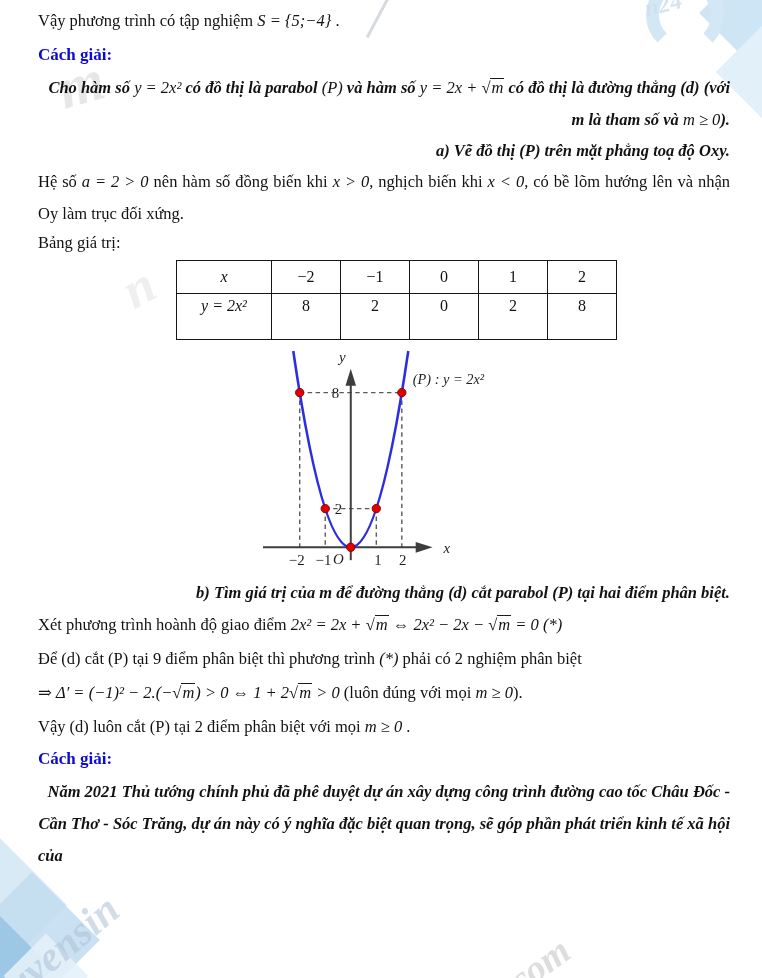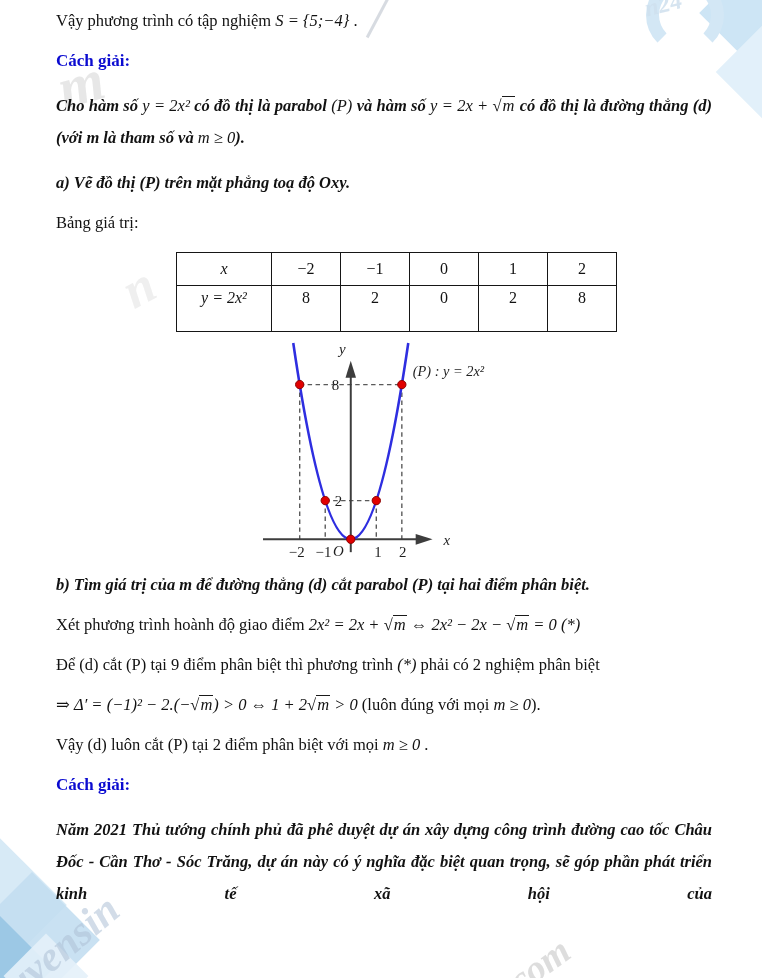--- a/index.html
+++ b/index.html
@@ -7,26 +7,26 @@
     width:762px; height:978px; background:#ffffff; overflow:hidden; position:relative;
     font-family:"Liberation Serif","DejaVu Serif",serif; font-size:16.5px; color:#121212;
   }
   .page { position:relative; width:762px; height:978px; overflow:hidden; }
   
   .wm { position:absolute; z-index:0; pointer-events:none; }
   .wm-d { transform:rotate(45deg); }
   .wm-text { font-weight:bold; font-style:italic; white-space:nowrap; transform-origin:left top; }
   
   .content { position:relative; z-index:2; padding:8px 32px 0 38px; }
-  p { margin:18px; }
+  p { margin:0; }
   .line { line-height:22px; }
   .multi { line-height:32px;font-family:Liberation Serif, serif; }
   .just { text-align:justify; }
   .jlast { text-align-last:justify; }
-  .bi { font-weight:bold; font-style:italic; line-height:22px; }
+  .bi { font-weight:bold; font-style:italic; line-height:22px;text-align:right; }
   .bi.multi { line-height:32px; }
   .heading-red { color:#ff0000; font-weight:bold; font-size:17px; line-height:22px; }
   .heading-blue { color:#0b0bd0; font-weight:bold; font-size:17px; line-height:22px; }
   
   .seg-t { }
   .seg-m { font-style:italic; font-weight:normal; }
   .seg-r { font-style:normal; font-weight:normal; }
   .seg-q { font-style:italic; font-weight:normal; display:inline-block; line-height:1.05;
            border-top:1.2px solid #1a1a1a; padding:0 1px; }
   
@@ -68,20 +68,21 @@
 
     <p class="line" style="margin-top:2px"><span class="seg-t">Vậy phương trình có tập nghiệm </span><span class="seg-m">S = {5;−4}</span><span class="seg-t"> .</span></p>
 
 
     <p class="heading-blue" style="margin-top:12px">Cách giải:</p>
 
     <p class="bi multi just" style="margin-top:6px"><span class="seg-t">Cho hàm số </span><span class="seg-m">y = 2x²</span><span class="seg-t"> có đồ thị là parabol </span><span class="seg-m">(P)</span><span class="seg-t"> và hàm số </span><span class="seg-m">y = 2x + </span><span class="seg-r">√</span><span class="seg-q">m</span><span class="seg-t"> có đồ thị là đường thẳng (d) (với m là tham số và </span><span class="seg-m">m ≥ 0</span><span class="seg-t">).</span></p>
 
     <p class="bi" style="margin-top:4px">a) Vẽ đồ thị (P) trên mặt phẳng toạ độ Oxy.</p>
 
+    <p class="line multi just" style="margin-top:4px"><span class="seg-t">Hệ số </span><span class="seg-m">a = 2 &gt; 0</span><span class="seg-t"> nên hàm số đồng biến khi </span><span class="seg-m">x &gt; 0</span><span class="seg-t">, nghịch biến khi </span><span class="seg-m">x &lt; 0</span><span class="seg-t">, có bề lõm hướng lên và nhận Oy làm trục đối xứng.</span></p>
 
     <p class="line" style="margin-top:2px">Bảng giá trị:</p>
 
     <table class="vtable">
       <tbody>
           <tr>
         <td class="c0">x</td>
         <td class="cn">−2</td>
         <td class="cn">−1</td>
         <td class="cn">0</td>

